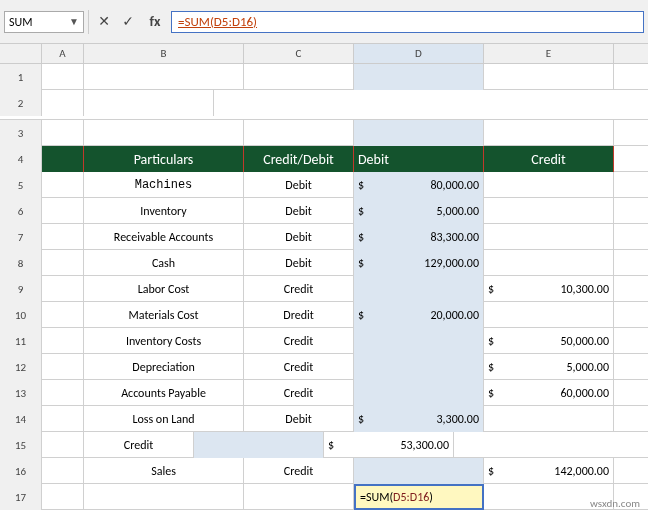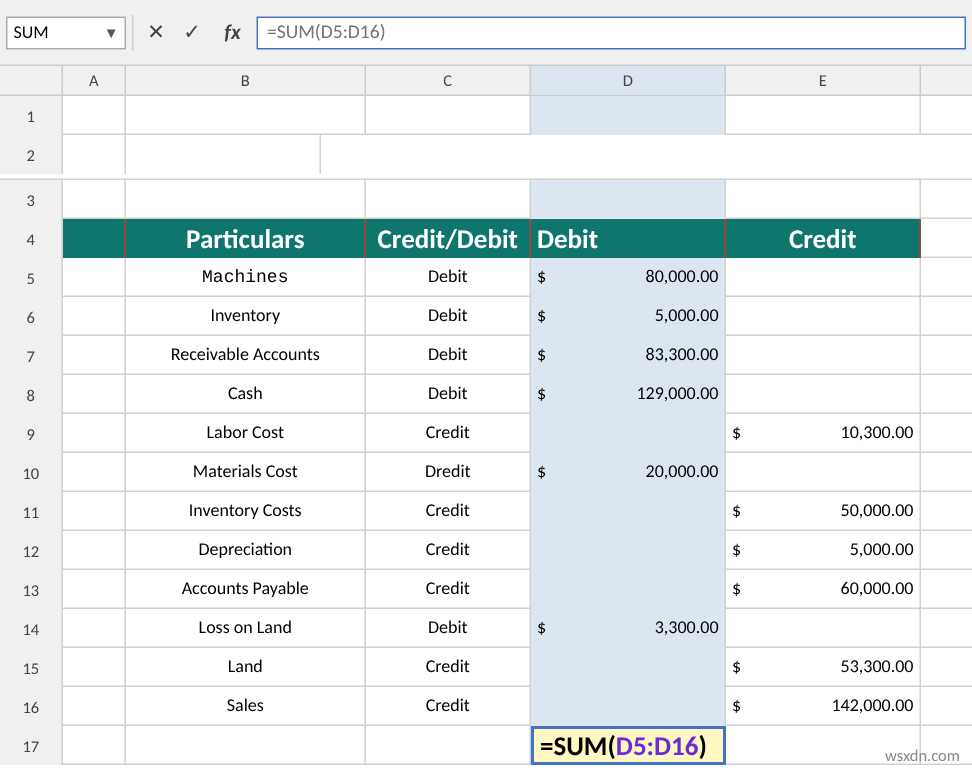--- a/index.html
+++ b/index.html
@@ -66,21 +66,22 @@
       border: 1px solid #4472c4;
       border-radius: 0;
       font-size: 13px;
       padding: 0 6px;
       display: flex;
       align-items: center;
       background: white;
     }
     .formula-text {
       font-size: 13px;
-      color: #737373;
+      color: #c2410c;
+      text-decoration: underline;
     }
 
     
     .col-headers {
       display: flex;
       background: #f0f0f0;
       border-bottom: 1px solid #ccc;
       height: 20px;
     }
     .row-num-col {
@@ -130,25 +131,25 @@
       justify-content: center;
       color: #444;
       font-size: 11px;
     }
     .cell.col-a { width: 42px; min-width: 42px; }
     .cell.col-b { width: 160px; min-width: 160px; justify-content: center; }
     .cell.col-c { width: 110px; min-width: 110px; justify-content: center; }
     .cell.col-d { width: 130px; min-width: 130px; }
     .cell.col-e { width: 130px; min-width: 130px; }
     .subheader-cell {
-      background: #0f766e;
+      background: #14532d;
       color: white;
-      font-weight: bold;
+      font-weight: normal;
       justify-content: center;
-      font-size: 18px;
+      font-size: 14px;
       border-right: 1px solid #c0392b;
     }
     .title-merged {
       display: flex;
       align-items: center;
       justify-content: center;
       background: #c0392b;
       color: white;
       font-weight: bold;
       font-size: 14px;
@@ -166,25 +167,24 @@
       gap: 4px;
     }
     .dollar { margin-right: 2px; }
     .amount { flex: 1; text-align: right; }
 
     
     .formula-cell {
       background: #fff8c0;
       border: 2px solid #4472c4;
       justify-content: center;
-      font-size: 18px;
-      font-weight: bold;
+      font-size: 12px;
     }
     .formula-cell .sum-text { color: #000; }
-    .formula-cell .sum-range { color: #6d28d9; }
+    .formula-cell .sum-range { color: #7f1d1d; }
 
     
     .watermark {
       position: absolute;
       bottom: 4px;
       right: 8px;
       font-size: 11px;
       color: #888;
     }
 
@@ -196,21 +196,21 @@
 <body>
 
 <div class="toolbar">
   <div class="name-box">
     <span class="name-box-text">SUM</span>
     <span class="name-box-arrow">▼</span>
   </div>
   <div class="toolbar-separator"></div>
   <div class="toolbar-btn">✕</div>
   <div class="toolbar-btn">✓</div>
-  <div class="toolbar-btn" style="font-style:italic; font-weight:bold; width:28px;">fx</div>
+  <div class="toolbar-btn" style="font-weight:bold; width:28px;">fx</div>
   <div class="formula-bar">
     <span class="formula-text">=SUM(D5:D16)</span>
   </div>
 </div>
 
 <div class="col-headers">
   <div class="row-num-col"></div>
   <div class="col-header col-a">A</div>
   <div class="col-header col-b">B</div>
   <div class="col-header col-c">C</div>
@@ -408,21 +408,20 @@
             <span class="amount">3,300.00</span>
           </span>
     </div>
     <div class="cell col-e">
       
     </div>
   </div>
       <div class="grid-row">
     <div class="cell row-num">15</div>
     <div class="cell col-a"></div>
-    <div class="cell col-b" style="justify-content:center;">Land</div>
     <div class="cell col-c" style="justify-content:center;">Credit</div>
     <div class="cell col-d col-d-selected">
       
     </div>
     <div class="cell col-e">
       <span class="money">
             <span class="dollar">$</span>
             <span class="amount">53,300.00</span>
           </span>
     </div>

